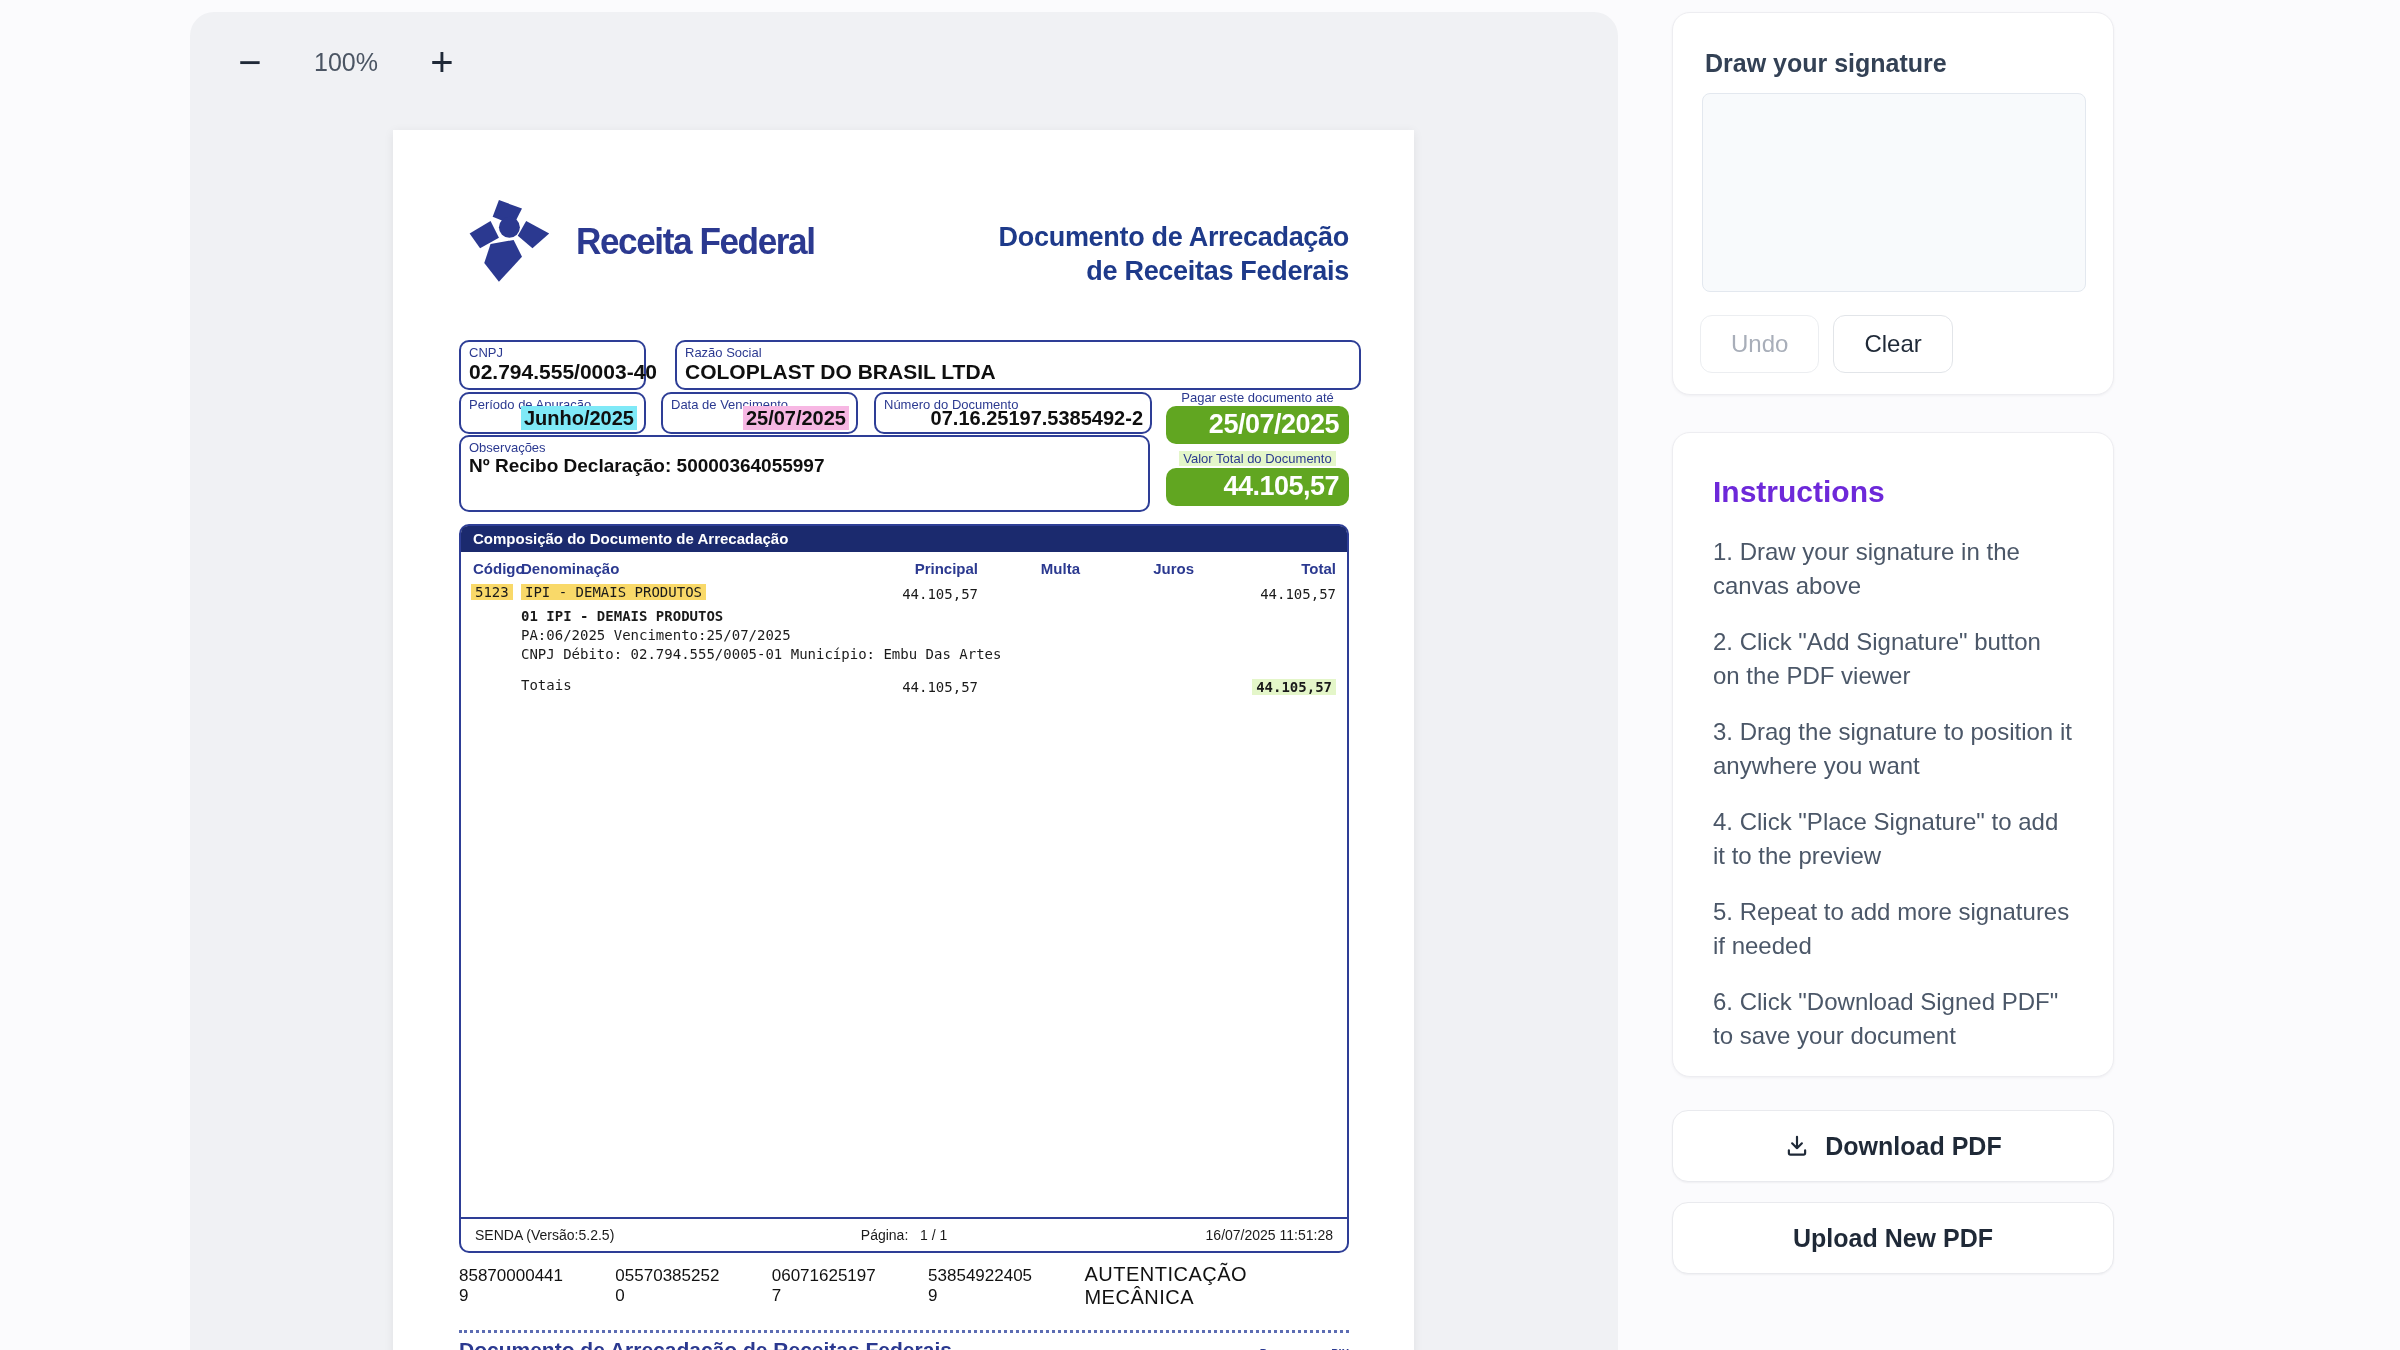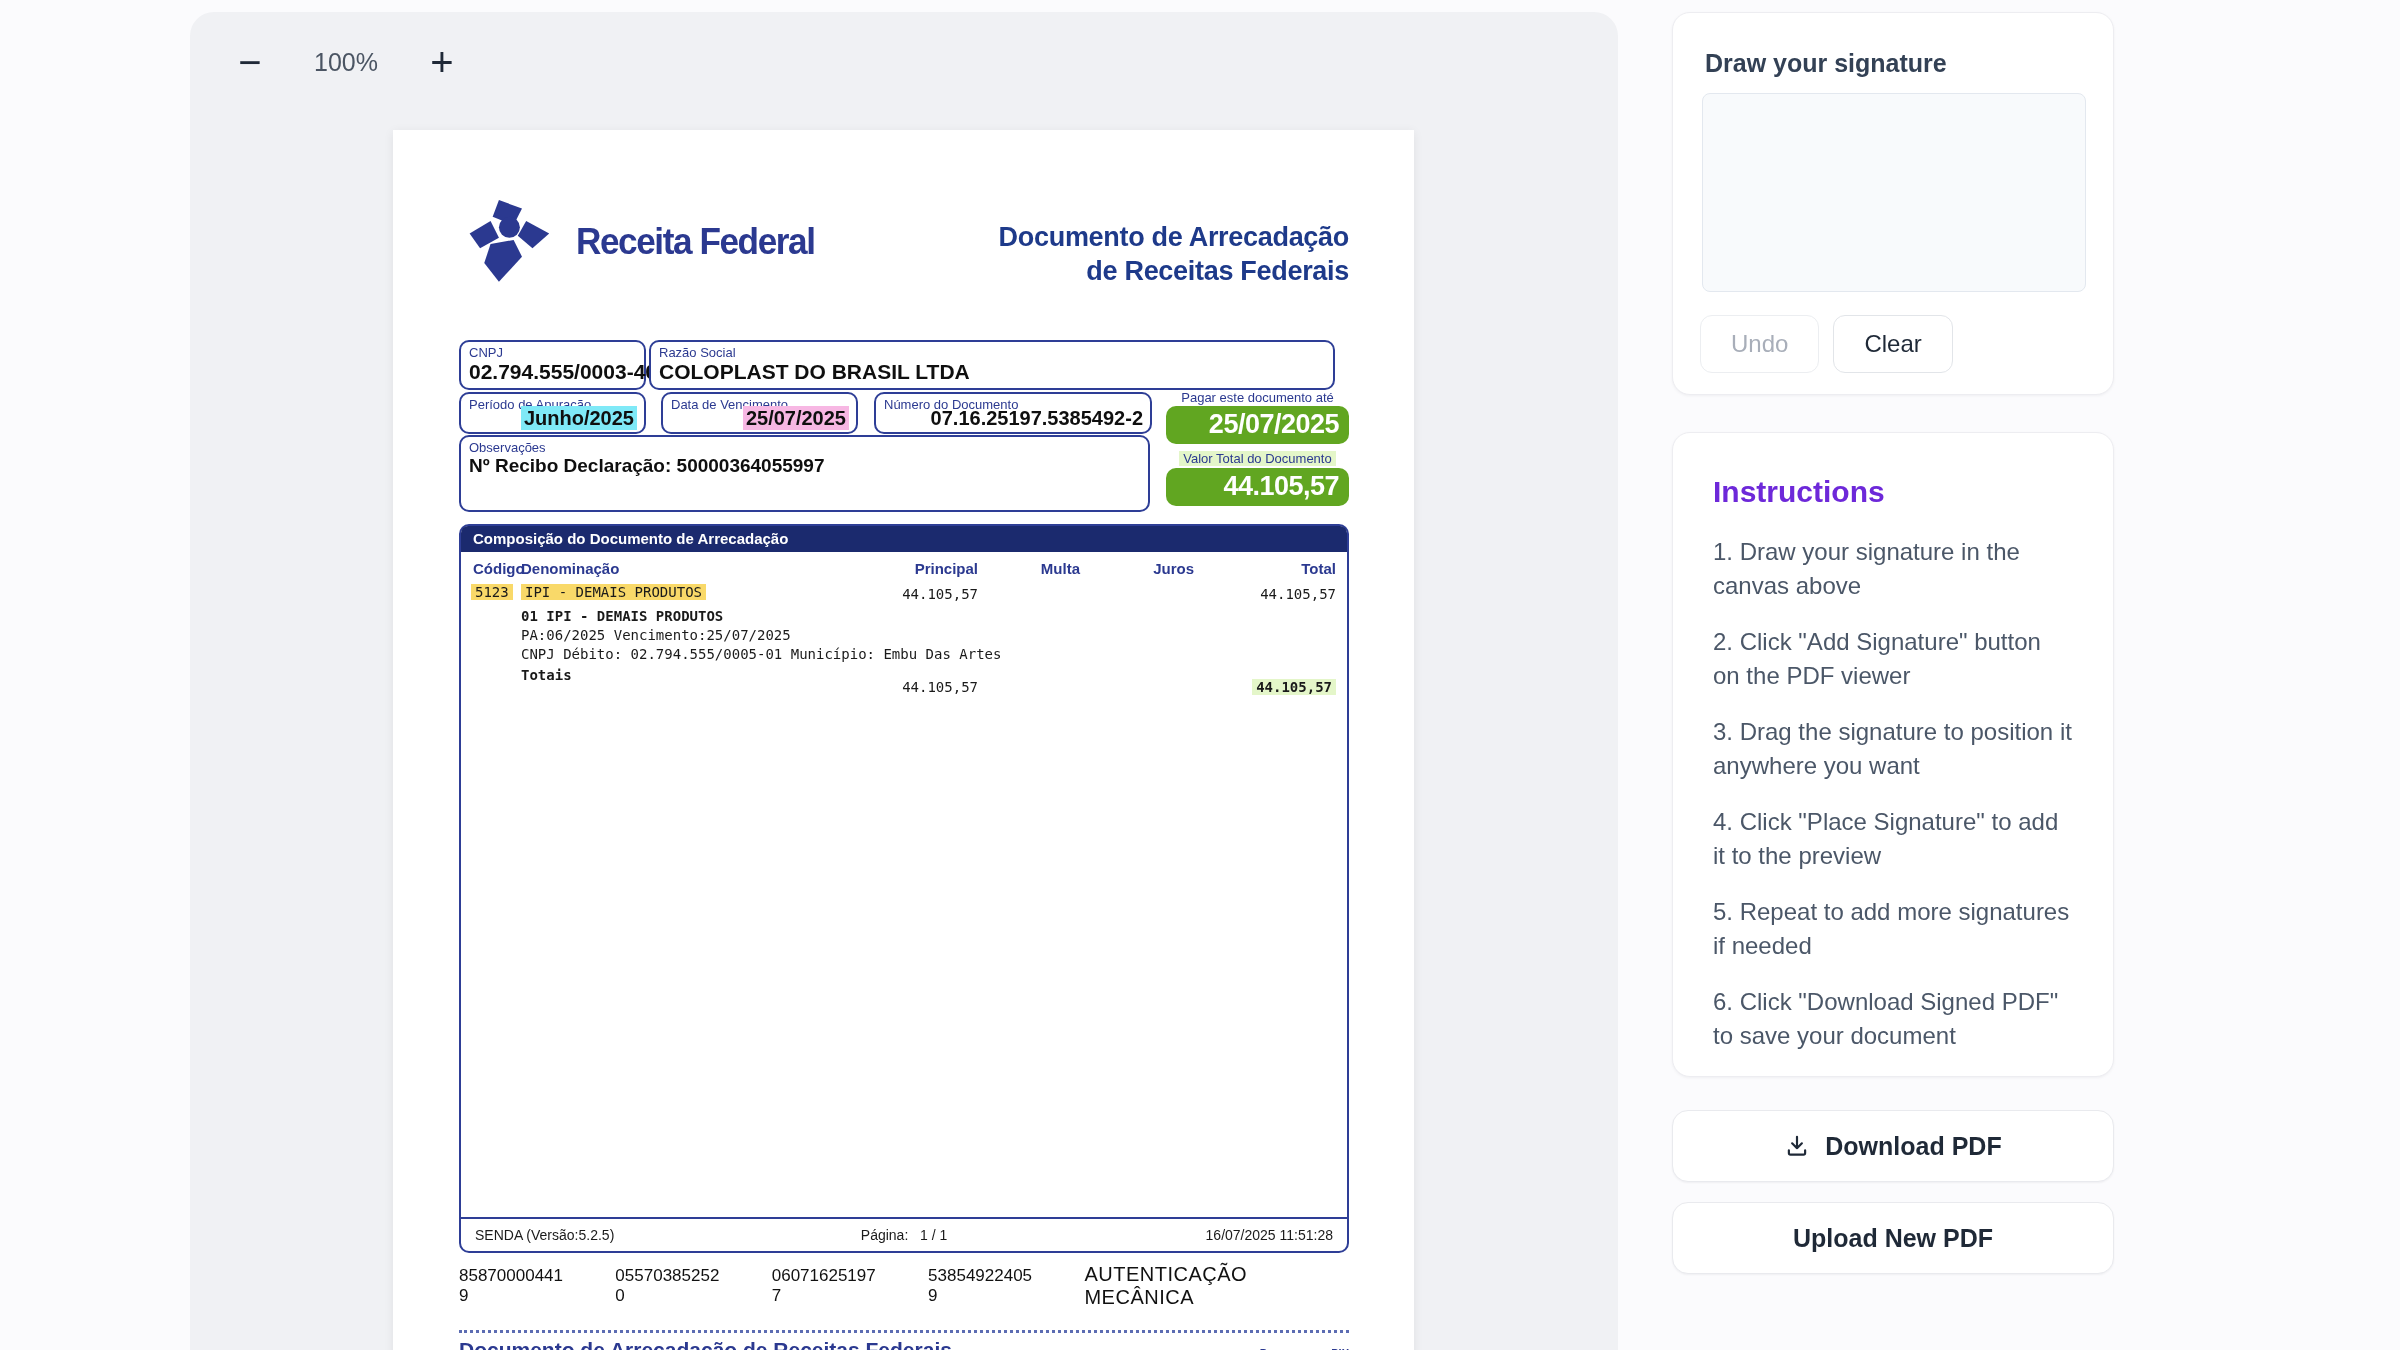--- a/index.html
+++ b/index.html
@@ -114,21 +114,21 @@
       </div>
       <div class="doc-title">
         <div>Documento de Arrecadação</div>
         <div>de Receitas Federais</div>
       </div>
 
       <div class="fbox" style="left:0; top:210px; width:187px; height:50px;">
         <div class="fbox-label">CNPJ</div>
         <div class="fbox-value">02.794.555/0003-40</div>
       </div>
-      <div class="fbox" style="left:190px; top:210px; width:686px; height:50px;">
+      <div class="fbox" style="left:216px; top:210px; width:686px; height:50px;">
         <div class="fbox-label">Razão Social</div>
         <div class="fbox-value">COLOPLAST DO BRASIL LTDA</div>
       </div>
 
       <div class="fbox" style="left:0; top:262px; width:187px; height:42px;">
         <div class="fbox-label">Período de Apuração</div>
         <div class="fbox-value right"><span class="hl-cyan">Junho/2025</span></div>
       </div>
       <div class="fbox" style="left:202px; top:262px; width:197px; height:42px;">
         <div class="fbox-label">Data de Vencimento</div>
@@ -163,21 +163,21 @@
 
         <div class="mono" style="position:absolute; left:10px; top:58px;"><span class="hl-yellow">5123</span></div>
         <div class="mono" style="position:absolute; left:60px; top:58px;"><span class="hl-yellow">IPI - DEMAIS PRODUTOS</span></div>
         <div class="mono" style="position:absolute; right:369px; top:60px;">44.105,57</div>
         <div class="mono" style="position:absolute; right:11px; top:60px;">44.105,57</div>
 
         <div class="mono" style="position:absolute; left:60px; top:81px; line-height:19px;font-weight:bold;">01 IPI - DEMAIS PRODUTOS</div>
         <div class="mono" style="position:absolute; left:60px; top:100px; line-height:19px;">PA:06/2025 Vencimento:25/07/2025</div>
         <div class="mono" style="position:absolute; left:60px; top:119px; line-height:19px;">CNPJ Débito: 02.794.555/0005-01 Município: Embu Das Artes</div>
 
-        <div class="mono" style="position:absolute; left:60px; top:141px; font-weight:700;">Totais</div>
+        <div class="mono" style="position:absolute; left:60px; top:151px; font-weight:400;">Totais</div>
         <div class="mono" style="position:absolute; right:369px; top:153px;">44.105,57</div>
         <div class="mono" style="position:absolute; right:11px; top:153px; font-weight:700;"><span class="hl-green">44.105,57</span></div>
 
         <div class="compo-footer">
           <span>SENDA (Versão:5.2.5)</span>
           <span class="center">
             <span>Página:</span>&nbsp;&nbsp;
             <span>1 / 1</span>
           </span>
           <span style="margin-left:auto;">16/07/2025 11:51:28</span>

